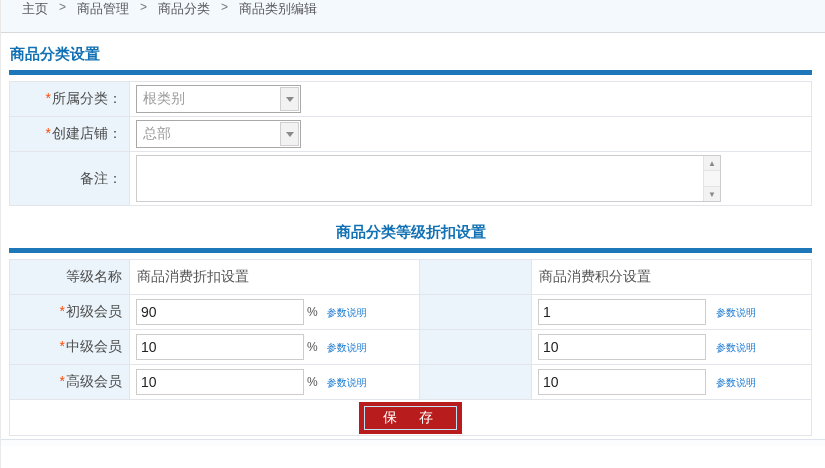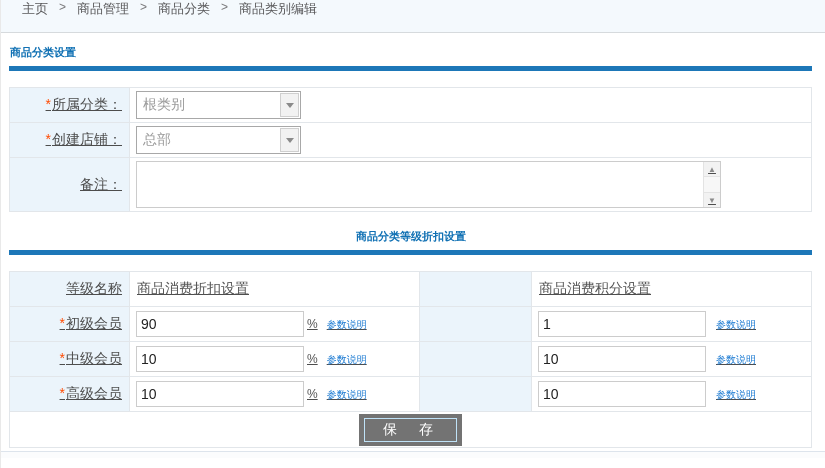--- a/index.html
+++ b/index.html
@@ -14,25 +14,25 @@
   .crumbbar {
     height:33px; background:#f4f9fd; border-bottom:1px solid #d6dadd;
     display:flex; align-items:flex-start; padding-left:21px;
     font-size:13px; color:#58585a;
   }
   .crumb { cursor:pointer; }
   .crumb-sep { margin:0 11px; color:#7a7a7c; font-size:12px; }
 
   
   .content { padding:0 13px 0 8px; }
-  .sec-title { font-size:11px; font-weight:bold; color:#1171b4; margin-top:12px; padding-left:1px;font-family:Liberation Serif, serif; }
+  .sec-title { font-size:15px; font-weight:bold; color:#1171b4; margin-top:12px; padding-left:1px;font-family:Liberation Serif, serif; }
   .sec-title.second { margin-top:17px;text-align:center; }
   .sec-bar { height:5px; background:#1d77b8; margin-top:6px; }
 
-  table.grid { width:100%; border-collapse:collapse; table-layout:fixed; margin-top:16px;text-decoration:underline; }
+  table.grid { width:100%; border-collapse:collapse; table-layout:fixed; margin-top:6px; }
   table.grid td { border:1px solid #e2e6ea; font-size:14px; vertical-align:middle; }
   td.lbl {
     background:#ebf4fb; text-align:right; padding-right:7px; color:#4d4d4d; height:35px;
   }
   td.val { background:#fff; padding-left:6px; height:35px; }
   .req { color:#ff4a00; margin-right:1px; }
 
   
   .selectbox {
     width:165px; height:28px; border:1px solid #a8a8a8; background:#fff;
@@ -69,21 +69,21 @@
   
   td.hd { color:#555; padding-left:7px; background:#fff; height:35px; }
   td.blank { background:#ebf4fb; }
   .pct { font-size:12px; color:#555; margin-left:3px; }
   a.param { color:#1b7ad2; text-decoration:none; font-size:10px; margin-left:9px; cursor:pointer; }
   td.points-cell a.param { margin-left:10px; }
 
   
   td.btnrow { height:36px; text-align:center; background:#fff; }
   .save-btn {
-    display:inline-block; background:#737373; border:none; cursor:pointer; padding:4px 5px;
+    display:inline-block; background:#b91c1c; border:none; cursor:pointer; padding:4px 5px;
     vertical-align:middle;
   }
   .save-btn .inner {
     display:inline-block; border:1px solid #bfe2f7; color:#fff; font-size:14px;
     padding:2px 14px; letter-spacing:9px; text-indent:4px; white-space:nowrap;
     font-family:inherit;
   }
 
   .bottom-line { height:1px; background:#dde4ec; margin-top:3px; }
   .bottom-strip { height:6px; background:#fbfcfd; }

